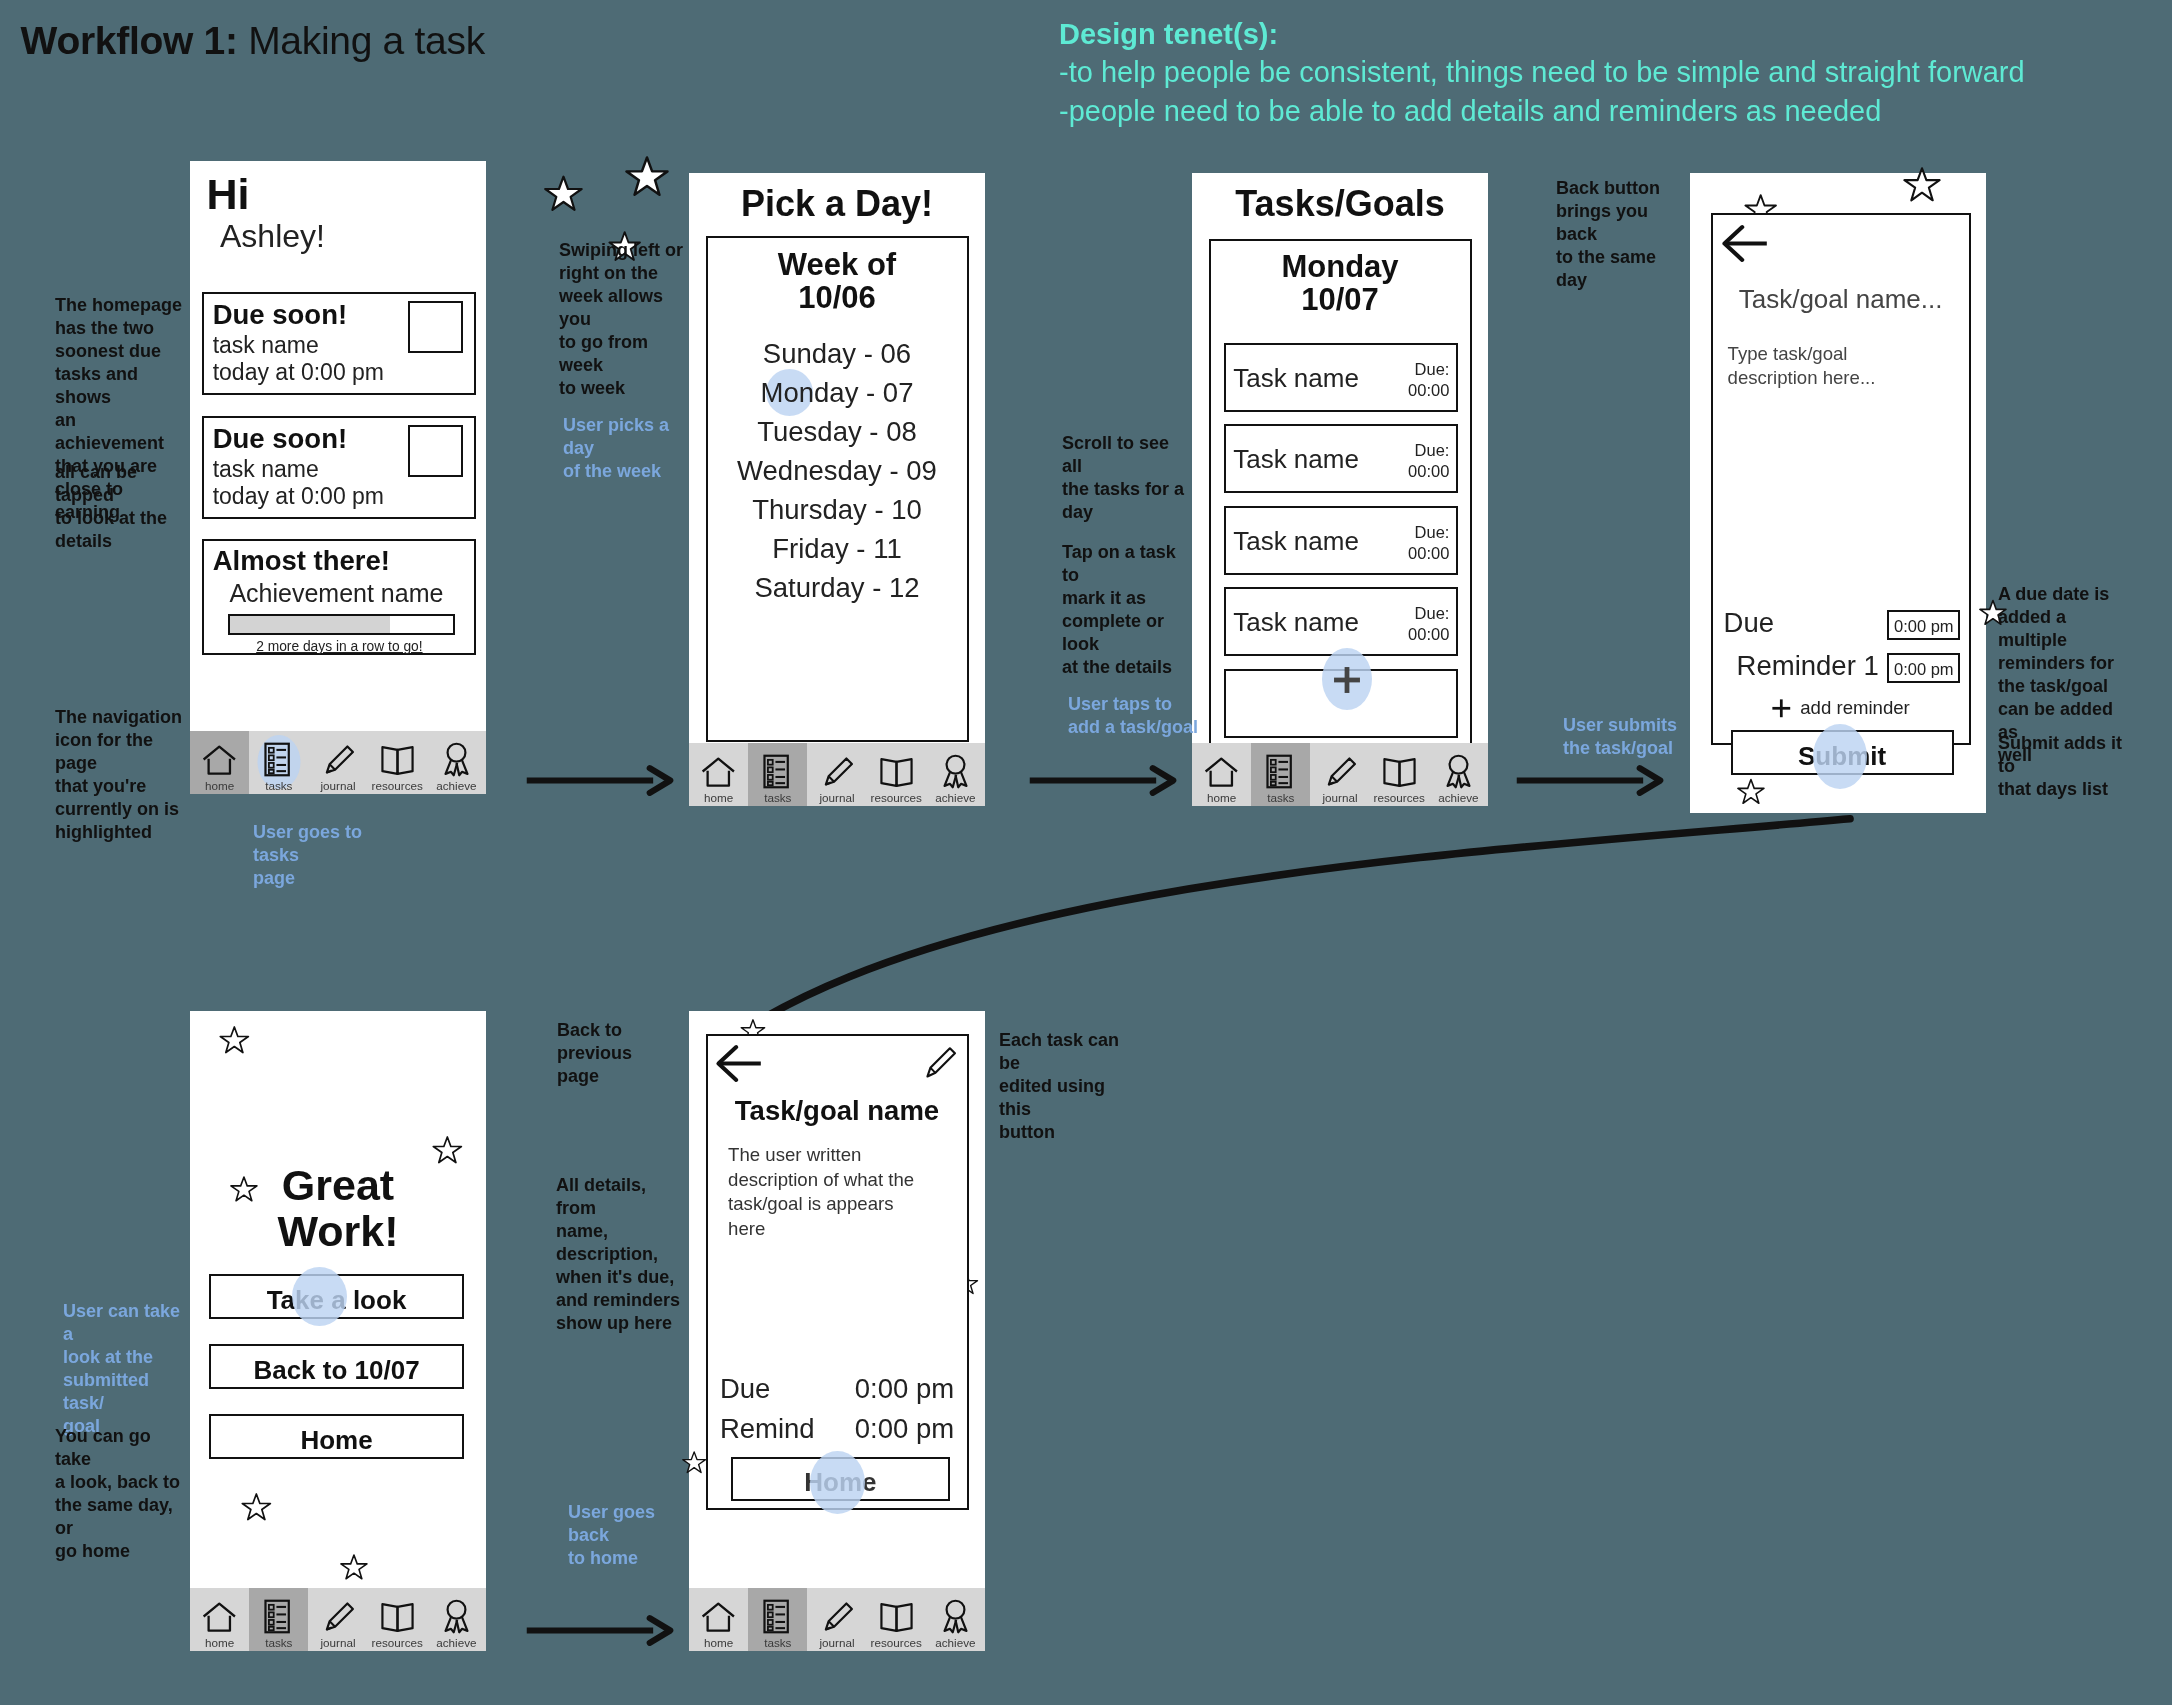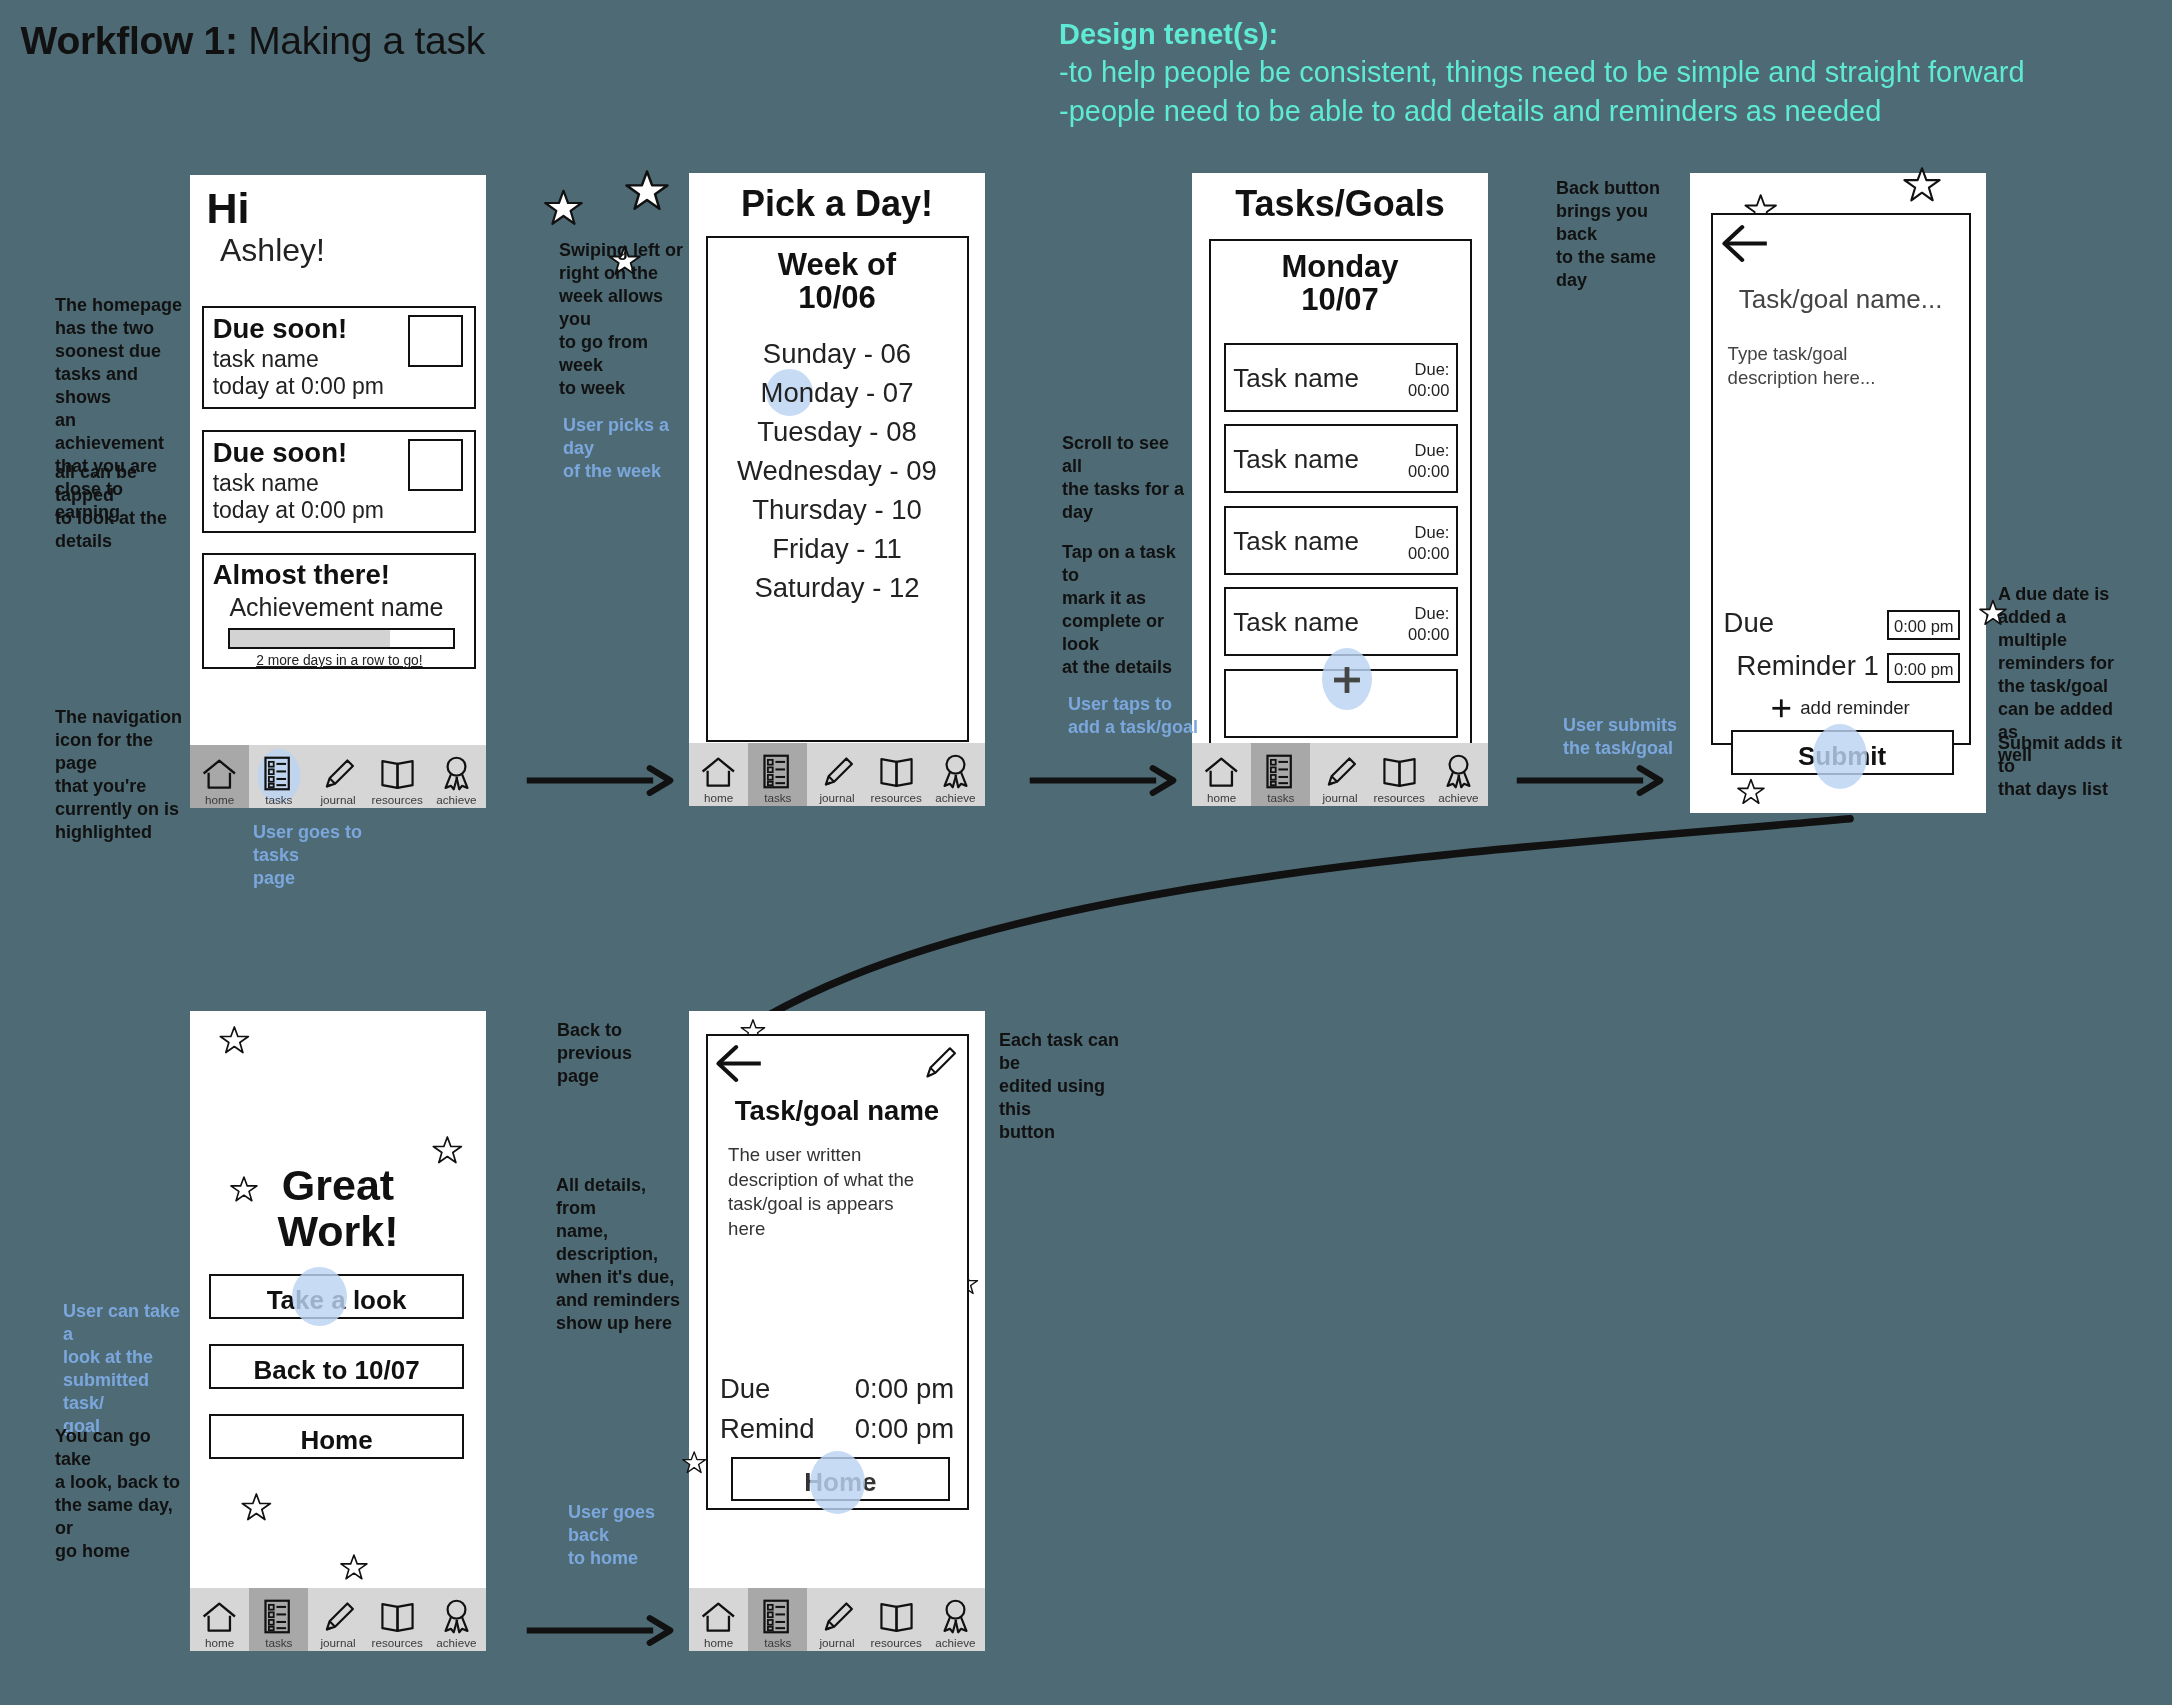--- a/index.html
+++ b/index.html
@@ -99,21 +99,21 @@
         <circle cx="27" cy="17" r="13" fill="none" stroke="#111" stroke-width="3.2"></circle>
         <path d="M19 28 L11 48 L19 45 L23 50 L28 32" fill="none" stroke="#111" stroke-width="3.2" stroke-linejoin="round"></path>
         <path d="M35 28 L43 48 L35 45 L31 50 L27 32" fill="none" stroke="#111" stroke-width="3.2" stroke-linejoin="round"></path>
       </g>
       <g id="ico-star">
         <path d="M30 2 L37 21 L58 21 L41 33 L47 53 L30 41 L13 53 L19 33 L2 21 L23 21 Z" fill="#fff" stroke="#111" stroke-width="3.4" stroke-linejoin="round"></path>
       </g>
     </defs>
   </svg>
 
-  <div class="phone" style="left:190px; top:175px; width:296px; height:633px;">
+  <div class="phone" style="left:190px; top:161px; width:296px; height:633px;">
 
     <svg class="star" style="left:354px; top:13.8px;" width="41" height="39" viewBox="0 0 60 56">
         <use href="#ico-star" transform="scale(0.95)"></use>
       </svg>
     <svg class="star" style="left:435px; top:-5.5px;" width="44" height="41" viewBox="0 0 60 56">
         <use href="#ico-star"></use>
       </svg>
     <svg class="star" style="left:418px; top:70px;" width="37" height="34" viewBox="0 0 60 56">
         <use href="#ico-star" transform="scale(0.9)"></use>
       </svg>

